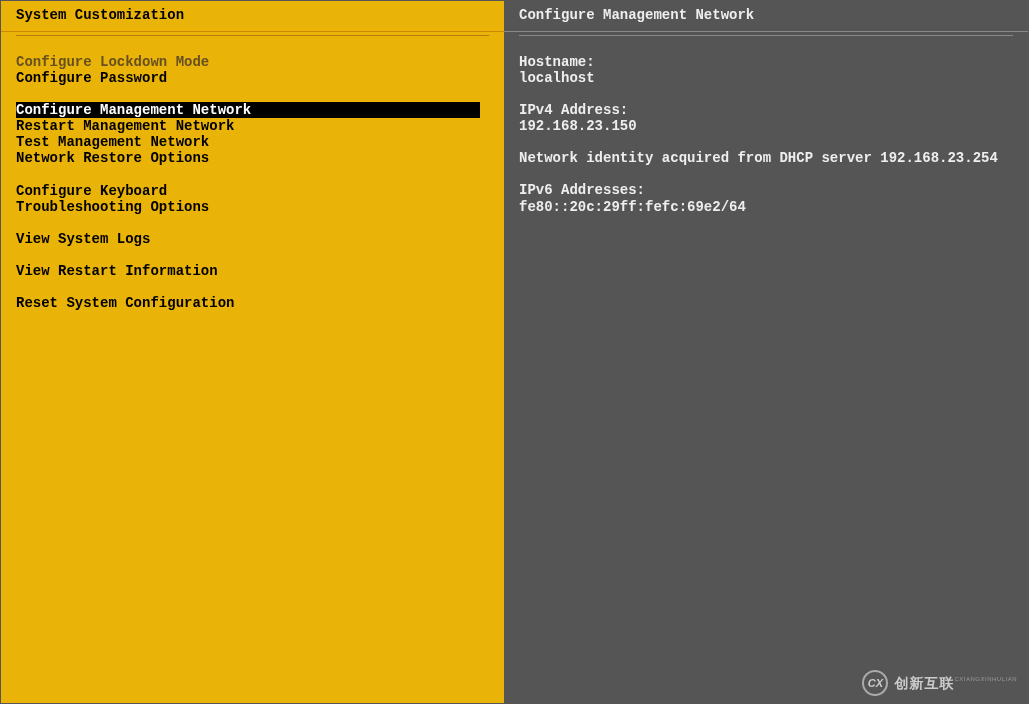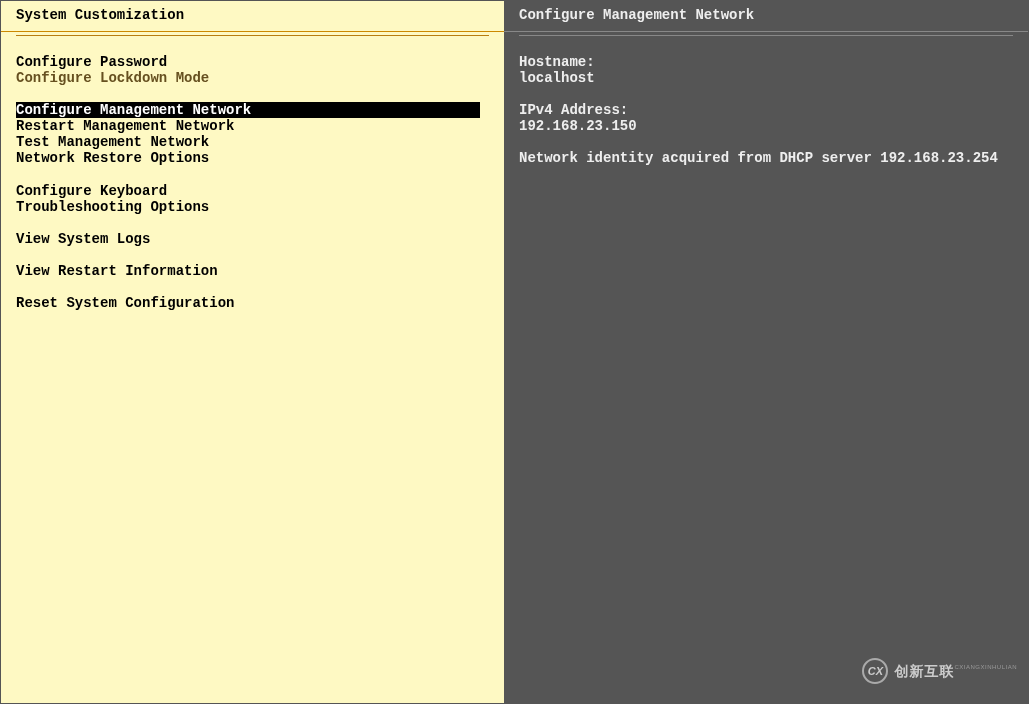--- a/index.html
+++ b/index.html
@@ -19,21 +19,21 @@
     }
     .container {
       display: flex;
       width: 100%;
       height: 100%;
       border: 1px solid #555;
     }
     .left-panel {
       width: 503px;
       height: 100%;
-      background: #fef9c3;
+      background: #eab308;
       position: relative;
     }
     .right-panel {
       flex: 1;
       height: 100%;
       background: #555;
       position: relative;
     }
     .left-header {
       padding: 6px 15px 8px 15px;
@@ -90,21 +90,21 @@
     .info-block {
       margin-bottom: 16px;
       line-height: 1.15;
     }
     .help-text {
       color: #999;
       line-height: 1.15;
     }
     .watermark {
       position: absolute;
-      bottom: 20px;
+      bottom: 8px;
       right: 12px;
       display: flex;
       align-items: center;
       gap: 6px;
       color: #aaa;
       font-family: sans-serif;
       font-size: 10px;
       font-weight: normal;
     }
     .watermark-circle {
@@ -138,22 +138,22 @@
   </style>
 </head>
 <body>
 
 <div class="container">
   <div class="left-panel">
     <div class="left-header">System Customization</div>
     <div class="left-header-line"></div>
     <div class="menu">
       <div class="menu-group">
+        <div class="menu-item disabled">Configure Lockdown Mode</div>
         <div class="menu-item">Configure Password</div>
-        <div class="menu-item disabled">Configure Lockdown Mode</div>
       </div>
       <div class="menu-group">
         <div class="menu-item selected">Configure Management Network</div>
         <div class="menu-item">Restart Management Network</div>
         <div class="menu-item">Test Management Network</div>
         <div class="menu-item">Network Restore Options</div>
       </div>
       <div class="menu-group">
         <div class="menu-item">Configure Keyboard</div>
         <div class="menu-item">Troubleshooting Options</div>
@@ -177,20 +177,24 @@
       <div class="info-block">
         <div>Hostname:</div>
         <div>localhost</div>
       </div>
       <div class="info-block">
         <div>IPv4 Address:</div>
         <div>192.168.23.150</div>
       </div>
       <div class="info-block">
         <div>Network identity acquired from DHCP server 192.168.23.254</div>
+      </div>
+      <div class="info-block">
+        <div>IPv6 Addresses:</div>
+        <div>fe80::20c:29ff:fefc:69e2/64</div>
       </div>
     </div>
   </div>
 </div>
 
 <div class="watermark">
   <div class="watermark-circle">CX</div>
   <div class="watermark-text">
     <span class="watermark-main">创新互联</span>
     <span class="watermark-sub">CXIANGXINHULIAN</span>

